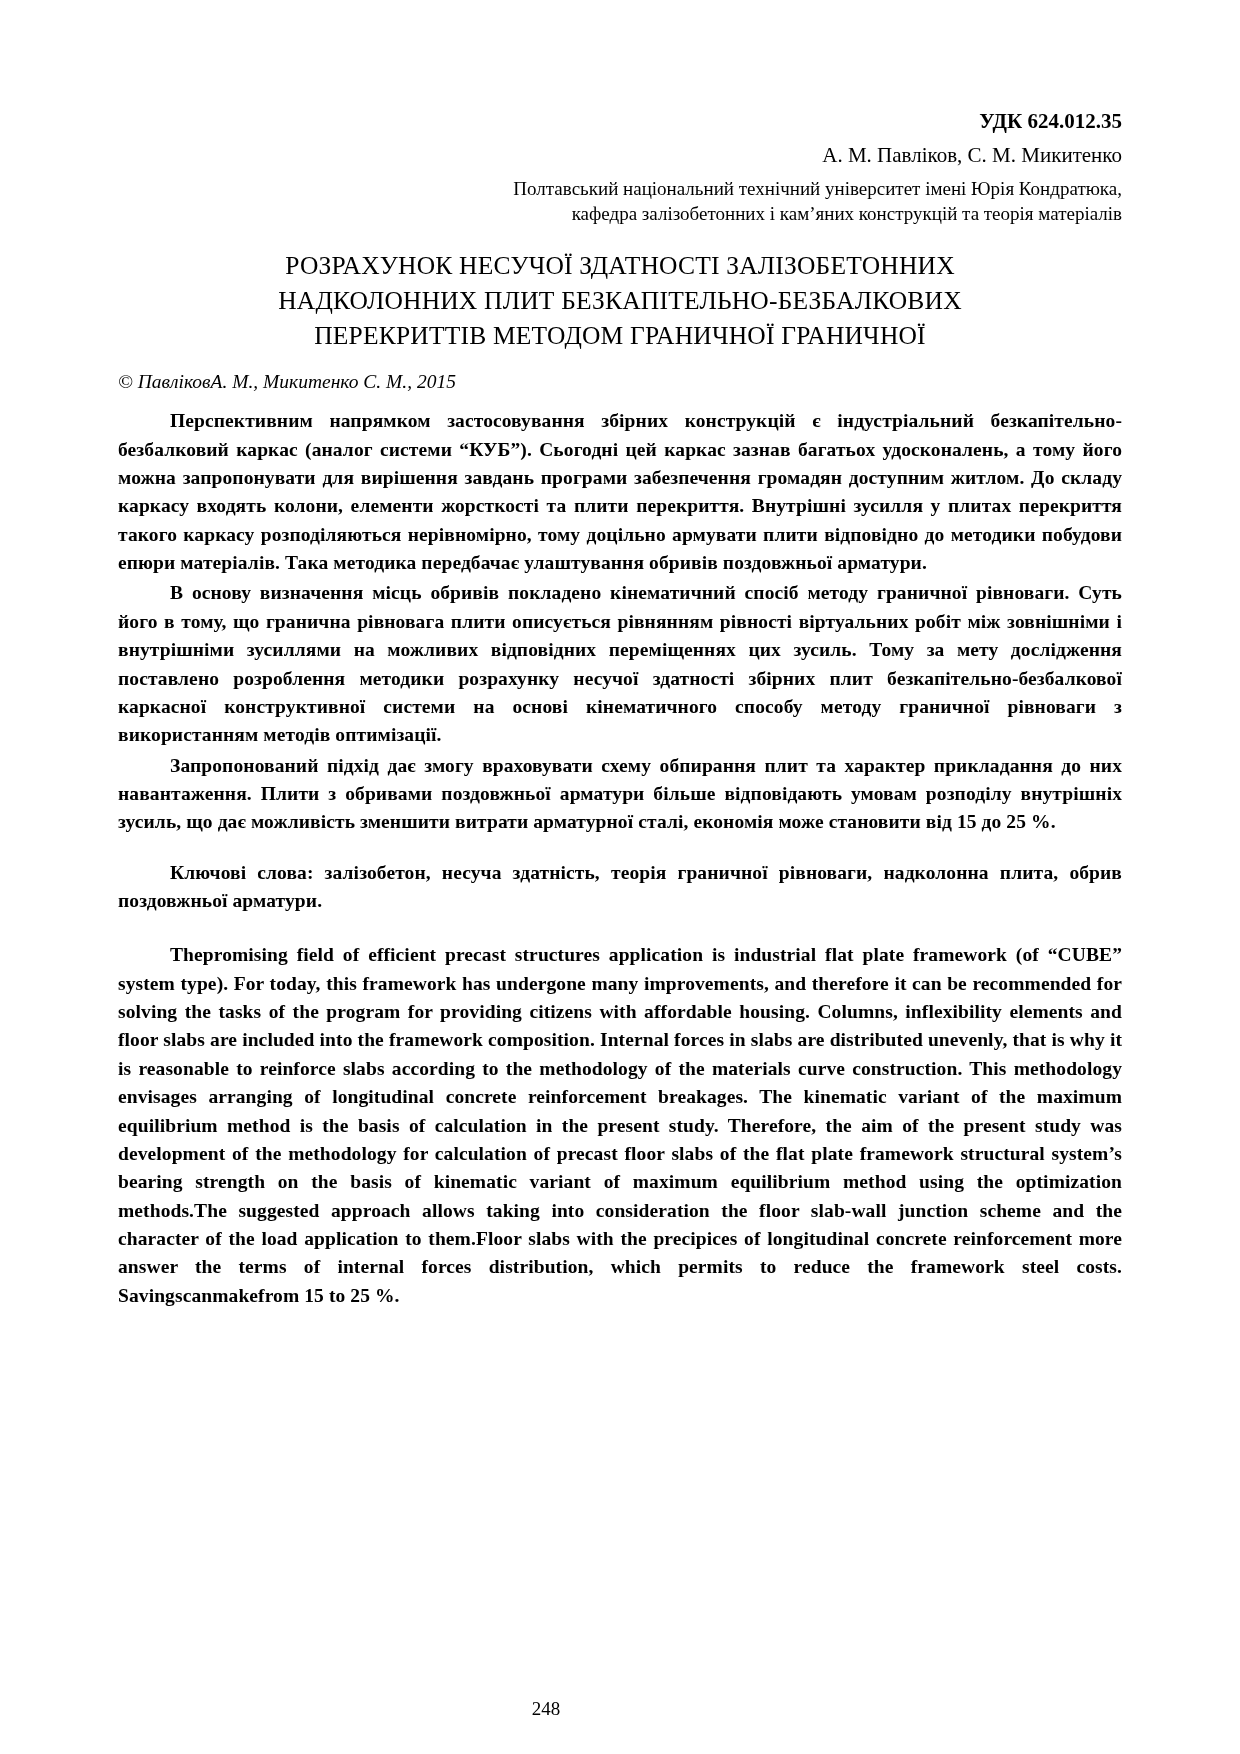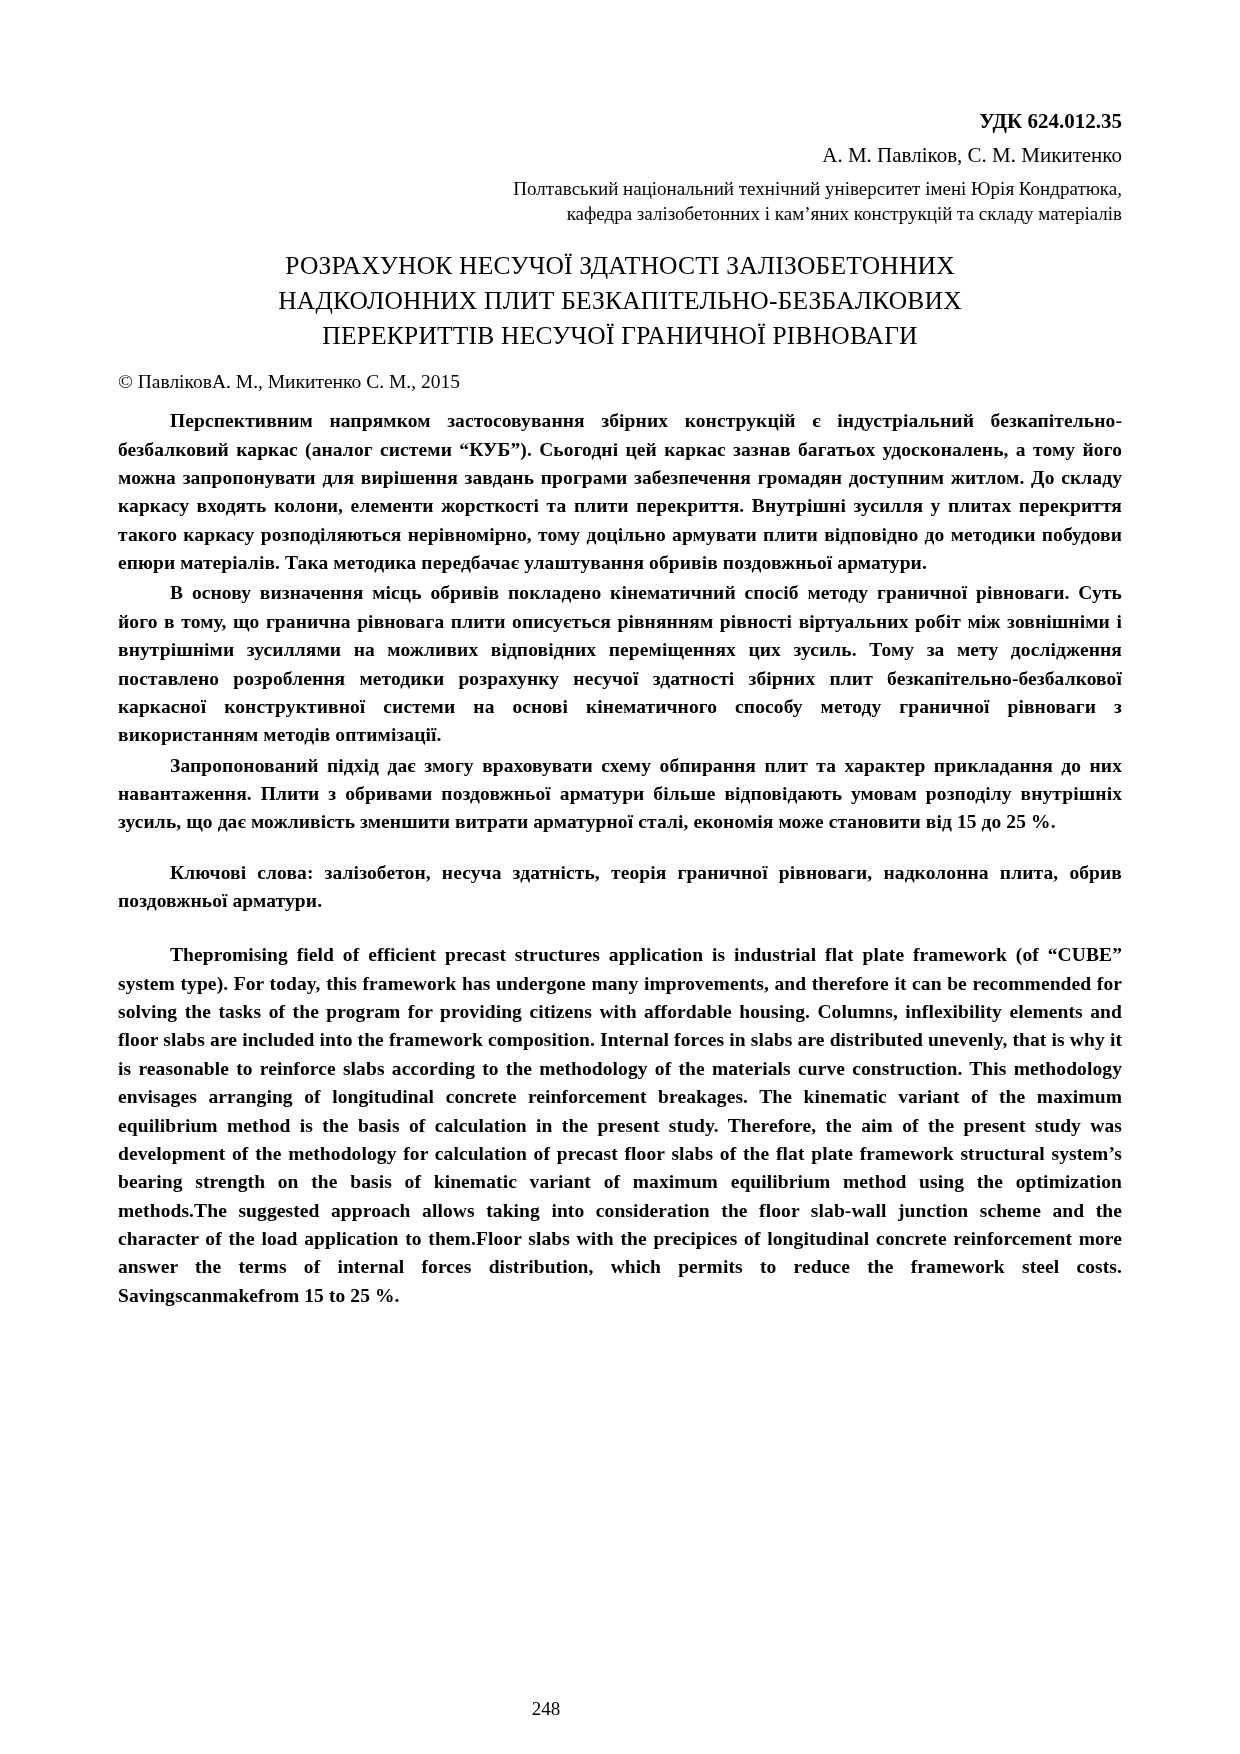--- a/index.html
+++ b/index.html
@@ -50,20 +50,21 @@
     font-size: 25.5px;
     line-height: 1.38;
     margin-top: 22px;
     letter-spacing: 0.2px;
   }
   .title div {
     white-space: nowrap;
   }
   .copyright {
     font-size: 19.5px;
+    font-style: italic;
     margin-top: 18px;
     text-align: left;
   }
   p.body {
     font-size: 19.5px;
     font-weight: bold;
     line-height: 1.455;
     text-align: justify;
     text-indent: 52px;
     margin: 0;
@@ -95,27 +96,27 @@
 <body>
 
 <div class="page">
 
   <div class="udk">УДК 624.012.35</div>
 
   <div class="authors">А. М. Павліков, С. М. Микитенко</div>
 
   <div class="affil">
     <div>Полтавський національний технічний університет імені Юрія Кондратюка,</div>
-    <div>кафедра залізобетонних і кам’яних конструкцій та складу матеріалів</div>
+    <div>кафедра залізобетонних і кам’яних конструкцій та теорія матеріалів</div>
   </div>
 
   <div class="title">
     <div>РОЗРАХУНОК НЕСУЧОЇ ЗДАТНОСТІ ЗАЛІЗОБЕТОННИХ</div>
     <div>НАДКОЛОННИХ ПЛИТ БЕЗКАПІТЕЛЬНО-БЕЗБАЛКОВИХ</div>
-    <div>ПЕРЕКРИТТІВ НЕСУЧОЇ ГРАНИЧНОЇ РІВНОВАГИ</div>
+    <div>ПЕРЕКРИТТІВ МЕТОДОМ ГРАНИЧНОЇ ГРАНИЧНОЇ</div>
   </div>
 
   <div class="copyright">© ПавліковА. М., Микитенко С. М., 2015</div>
 
   <p class="body first">Перспективним напрямком застосовування збірних конструкцій є індустріальний безкапітельно-безбалковий каркас (аналог системи “КУБ”). Сьогодні цей каркас зазнав багатьох удосконалень, а тому його можна запропонувати для вирішення завдань програми забезпечення громадян доступним житлом. До складу каркасу входять колони, елементи жорсткості та плити перекриття. Внутрішні зусилля у плитах перекриття такого каркасу розподіляються нерівномірно, тому доцільно армувати плити відповідно до методики побудови епюри матеріалів. Така методика передбачає улаштування обривів поздовжньої арматури.</p>
   <p class="body">В основу визначення місць обривів покладено кінематичний спосіб методу граничної рівноваги. Суть його в тому, що гранична рівновага плити описується рівнянням рівності віртуальних робіт між зовнішніми і внутрішніми зусиллями на можливих відповідних переміщеннях цих зусиль. Тому за мету дослідження поставлено розроблення методики розрахунку несучої здатності збірних плит безкапітельно-безбалкової каркасної конструктивної системи на основі кінематичного способу методу граничної рівноваги з використанням методів оптимізації.</p>
   <p class="body">Запропонований підхід дає змогу враховувати схему обпирання плит та характер прикладання до них навантаження. Плити з обривами поздовжньої арматури більше відповідають умовам розподілу внутрішніх зусиль, що дає можливість зменшити витрати арматурної сталі, економія може становити від 15 до 25 %.</p>
 
   <p class="body gap"><span class="kw-label">Ключові слова:</span><span> залізобетон, несуча здатність, теорія граничної рівноваги, надколонна плита, обрив поздовжньої арматури.</span></p>
 

